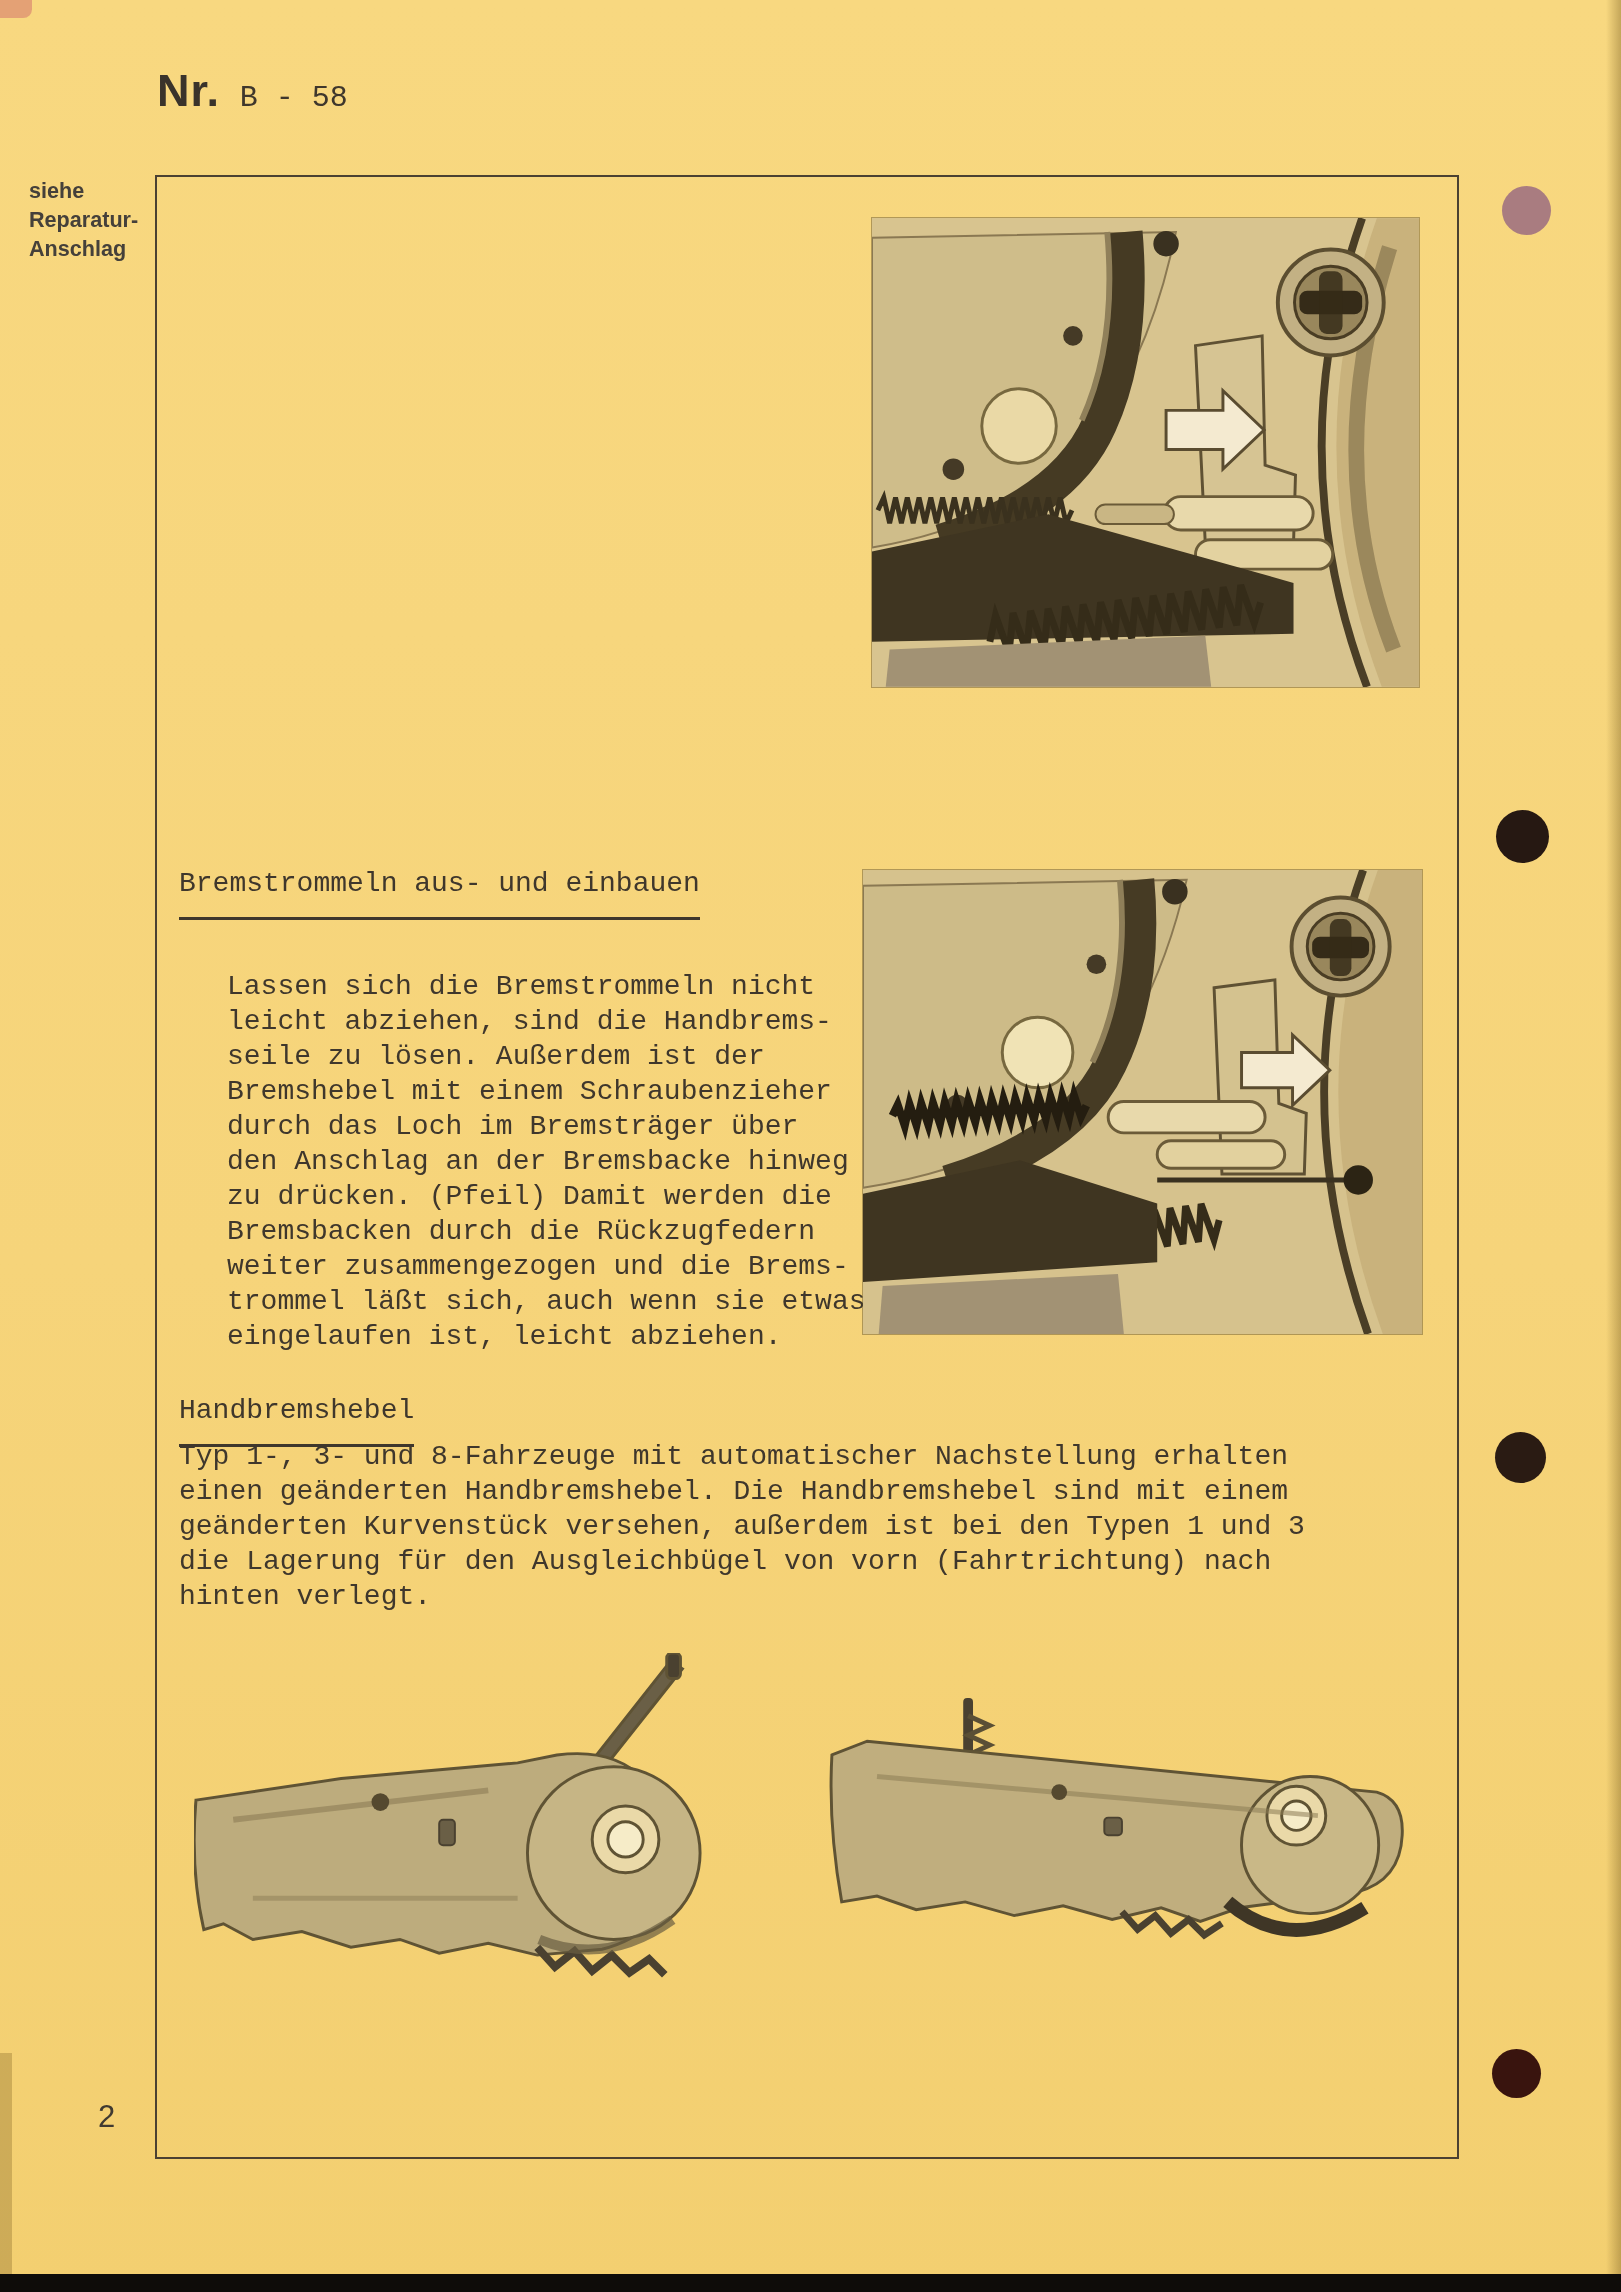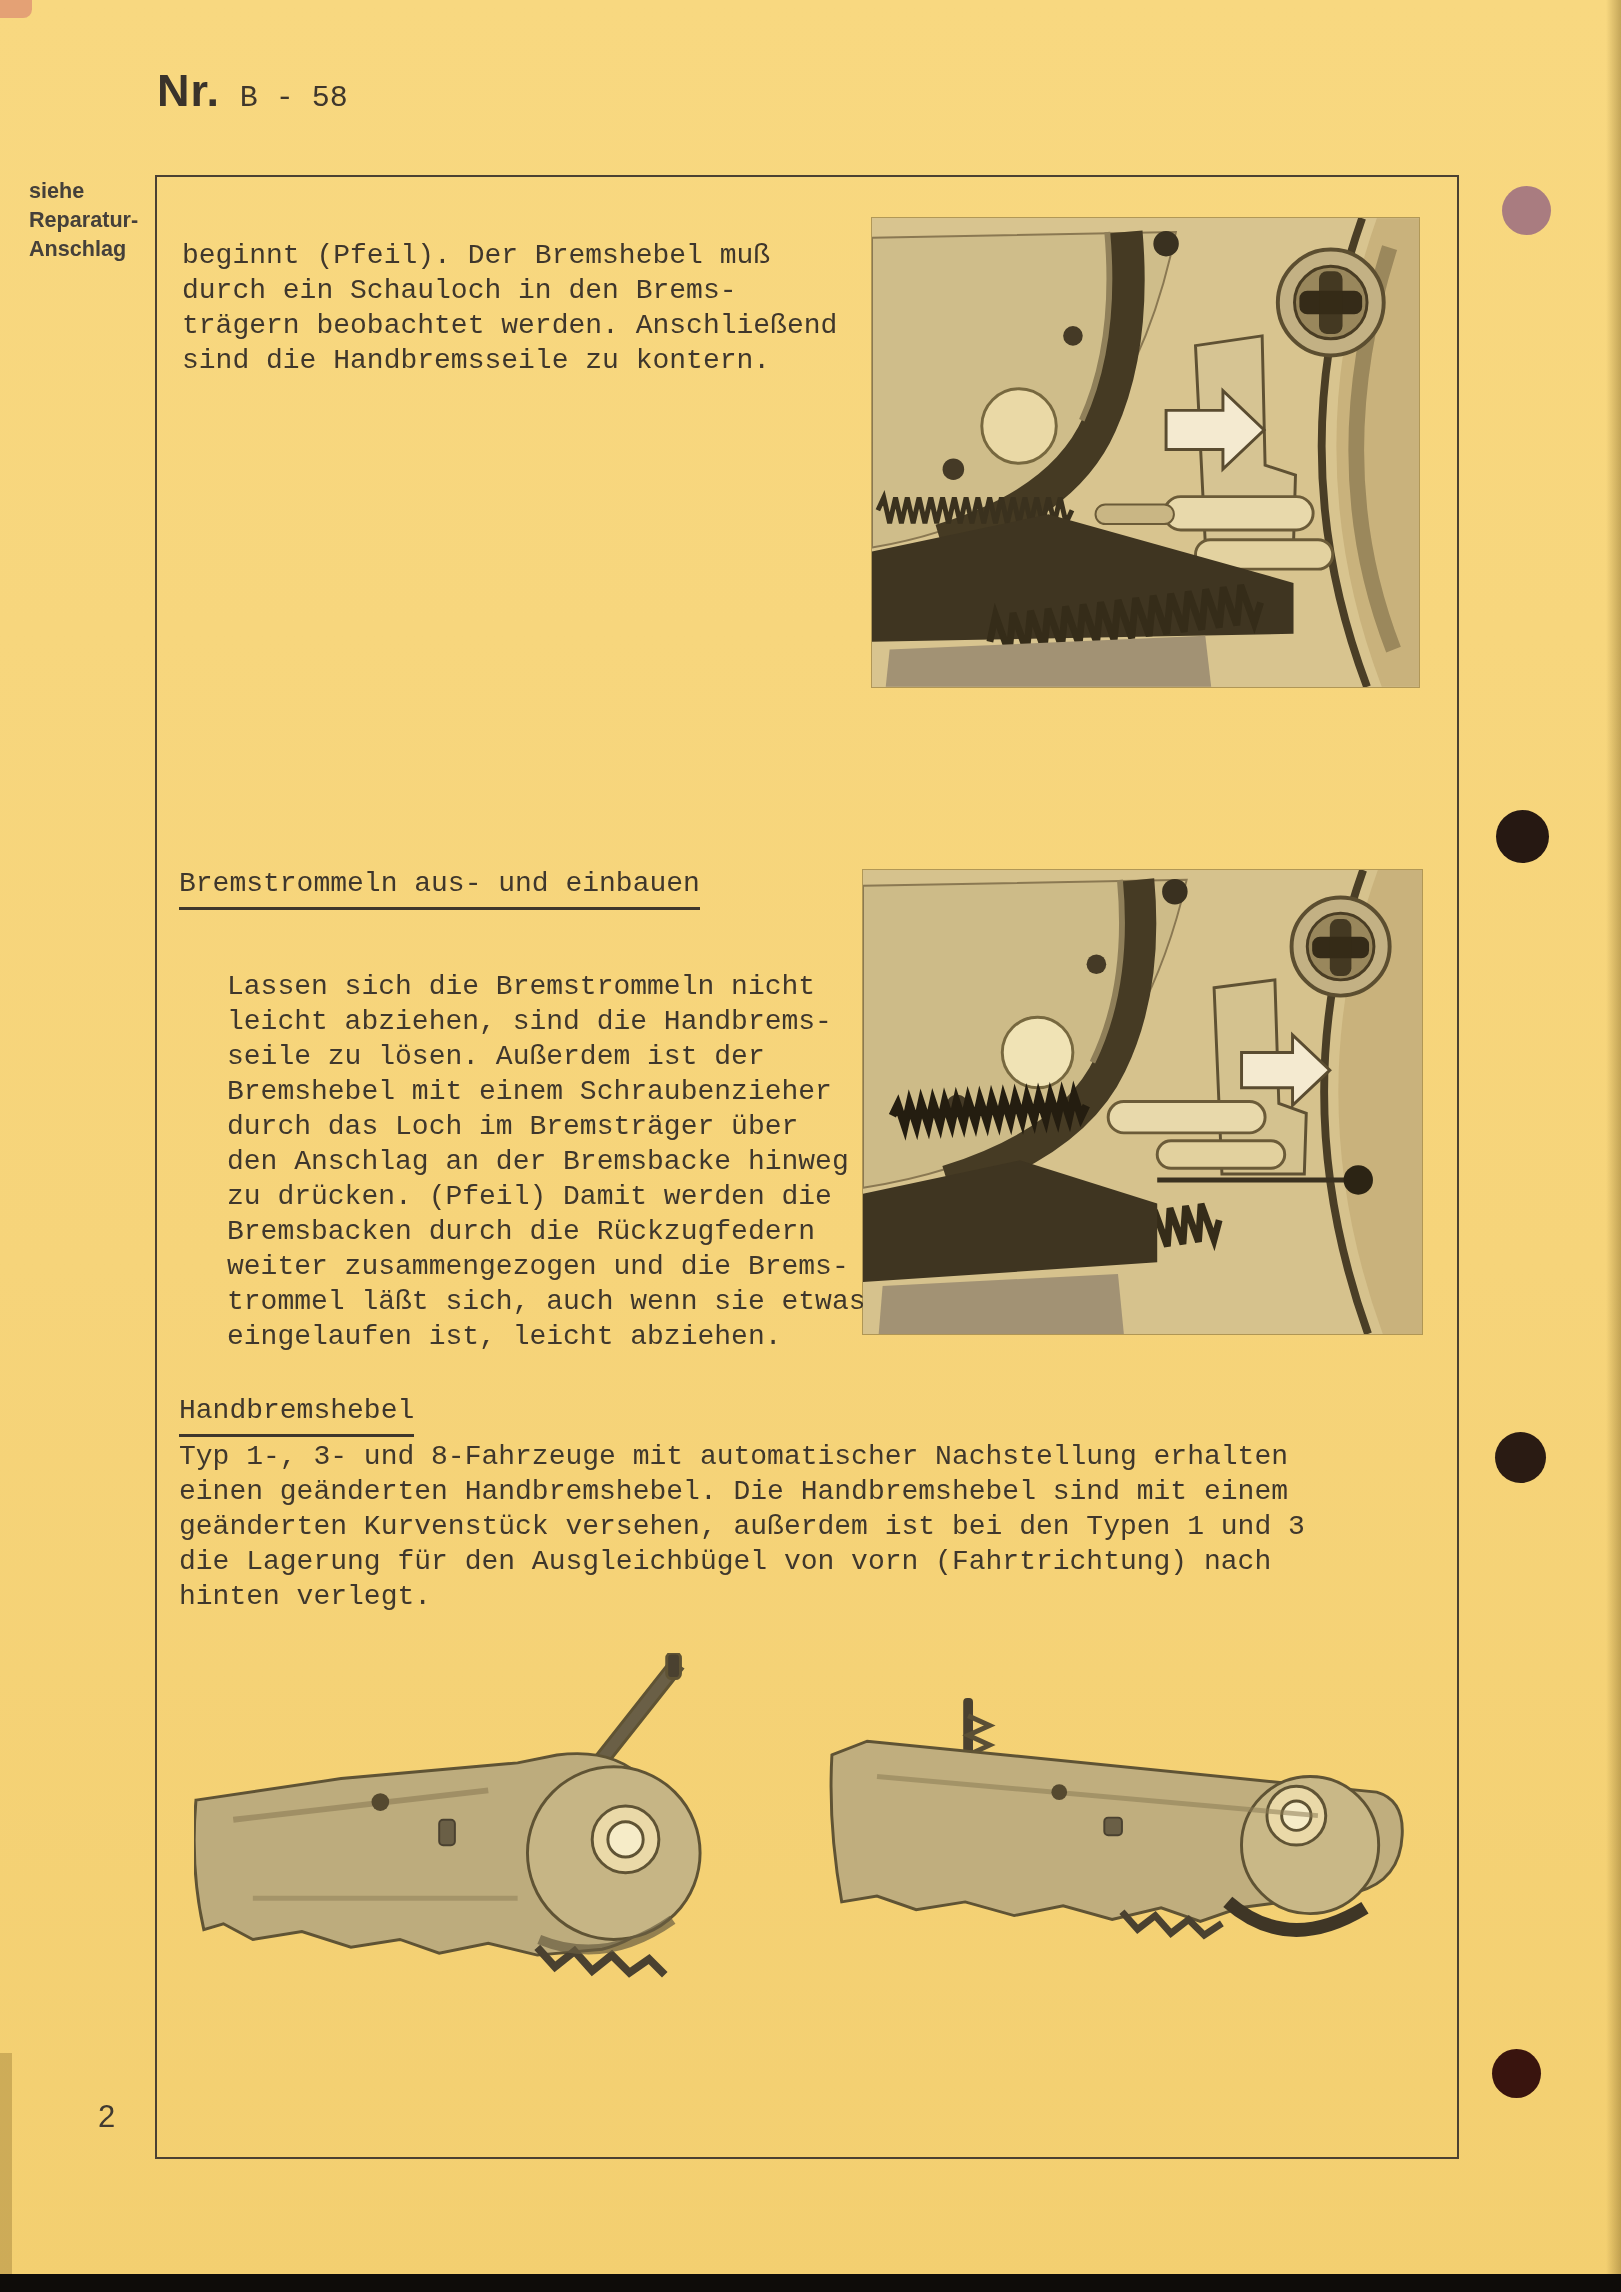--- a/index.html
+++ b/index.html
@@ -19,21 +19,21 @@
   .title .nr{font-size:45px;font-weight:bold;color:#3a332b;letter-spacing:1px;}
   .title .code{font-size:30px;}
   .margin-note{left:29px;top:176px;width:137px;font-size:21.6px;line-height:29px;
     font-weight:bold;color:#45403a;}
 
   .content-box{left:155px;top:175px;width:1304px;height:1984px;
     border:2.9px solid #4b4132;box-sizing:border-box;}
 
   .para{font-size:28px;line-height:35px;}
   .h-underline{font-size:28px;line-height:33px;display:inline-block;
-    border-bottom:3.9px solid #3f372c;padding-bottom:7px;}
+    border-bottom:3.9px solid #3f372c;padding-bottom:17px;}
   .caption{font-size:27.4px;line-height:37px;}
   .pagenum{left:98px;top:2099px;font-size:31px;color:#403a31;}
 
   .photo{background:#d8c48f;box-shadow:0 0 0 1px rgba(90,75,40,.45);}
   .photo svg{display:block;width:100%;height:100%;}
   .cutout svg{display:block;width:100%;height:100%;}
 
   .hole{border-radius:50%;}
   .edge-right{right:0;top:0;width:14.7px;height:2274px;
     background:linear-gradient(90deg,rgba(120,92,30,0) 0%,rgba(110,84,26,.38) 100%);}
@@ -51,24 +51,20 @@
     <span class="sans nr">Nr.</span>
     <span class="mono code">B - 58</span>
   </div>
 
   <div class="abs sans margin-note prewrap">siehe
 Reparatur-
 Anschlag</div>
 
   <div class="abs content-box"></div>
 
-  <div class="abs mono para prewrap" style="left:182px;top:238px;">beginnt (Pfeil). Der Bremshebel muß
-durch ein Schauloch in den Brems-
-trägern beobachtet werden. Anschließend
-sind die Handbremsseile zu kontern.</div>
 
   <div class="abs photo" style="left:872px;top:218px;width:547px;height:469px;">
     <svg viewBox="0 0 558 478">
       <rect width="558" height="478" fill="#d8c48f"></rect>
       <path d="M0 20 L310 14 Q282 150 216 228 Q142 312 0 336 Z" fill="#cfbd8a" stroke="#8a7852" stroke-width="2"></path>
       <circle cx="150" cy="212" r="38" fill="#ead9a6" stroke="#77683f" stroke-width="3"></circle>
       <circle cx="205" cy="120" r="10" fill="#453a26"></circle>
       <circle cx="83" cy="256" r="11" fill="#453a26"></circle>
       <circle cx="300" cy="26" r="13" fill="#3a3120"></circle>
       <path d="M258 14 Q268 130 232 210 Q196 292 70 330" fill="none" stroke="#453a23" stroke-width="36"></path>

